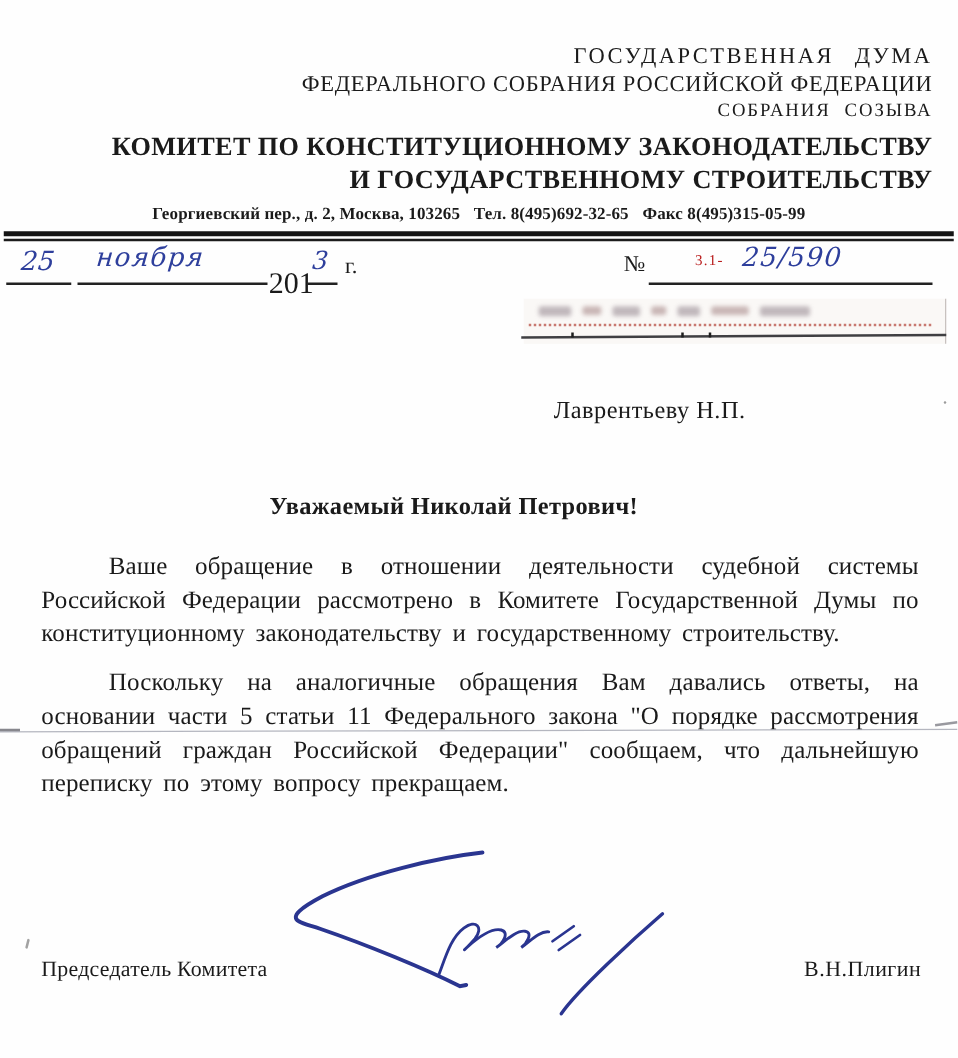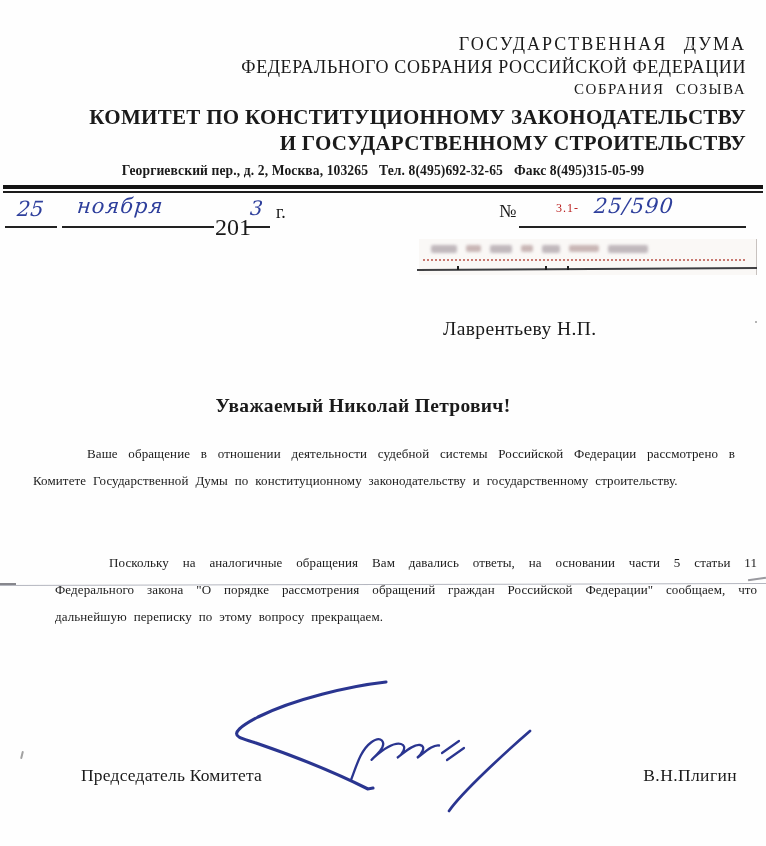--- a/index.html
+++ b/index.html
@@ -58,31 +58,31 @@
   .stamp-dotted{position:absolute;top:20px;left:4px;width:322px;height:0;
     border-top:2px dotted #c0645a;opacity:0.85;}
   .stamp-darkline{position:absolute;top:29px;left:-2px;width:340px;height:2px;
     background:#3f3f42;transform:rotate(-0.35deg);}
   .stamp-tick{position:absolute;width:2px;height:4px;background:#1e1e1e;top:27px;}
   
   .addressee{top:318px;left:443px;font-size:19.5px;font-weight:400;letter-spacing:0.4px;}
   .salutation-wrap{top:395px;left:0;width:766px;padding-right:40px;box-sizing:border-box;text-align:center;}
   .salutation-wrap span{font-size:19.5px;font-weight:700;letter-spacing:0.3px;}
   .para{
-    left:33px;width:702px;font-size:13px;line-height:27px;
+    left:33px;width:702px;font-size:20px;line-height:27px;
     text-align:justify;text-indent:54px;word-spacing:3.5px;letter-spacing:0.1px;
   }
   .p1{top:440px;}
-  .p2{top:549px;margin-left:22px;}
+  .p2{top:533px;}
   .artifact-line{top:584px;left:0;width:766px;height:1.2px;
     background:rgba(90,95,115,0.45);transform:rotate(-0.15deg);}
   .artifact-dash-l{top:583px;left:0;width:16px;height:2px;background:rgba(70,70,80,0.65);}
   .artifact-dash-r{top:578px;left:748px;width:18px;height:2px;background:rgba(70,70,80,0.55);transform:rotate(-8deg);}
   
-  .sig-title{top:765px;left:33px;font-size:17.5px;letter-spacing:0.2px;margin-left:48px;}
+  .sig-title{top:765px;left:33px;font-size:17.5px;letter-spacing:0.2px;}
   .sig-name{top:765px;left:0;width:737px;text-align:right;font-size:17.5px;letter-spacing:0.4px;}
   .sig-svg{top:652px;left:210px;}
   
   .speck{background:#9b9b9b;border-radius:50%;}
   .sp1{top:45px;left:691px;width:3px;height:3px;}
   .sp2{top:321px;left:755px;width:2px;height:2px;}
   .sp3{top:751px;left:21px;width:2px;height:8px;background:#7a7a7a;transform:rotate(14deg);border-radius:1px;opacity:0.7;}
 </style>
 </head>
 <body>

